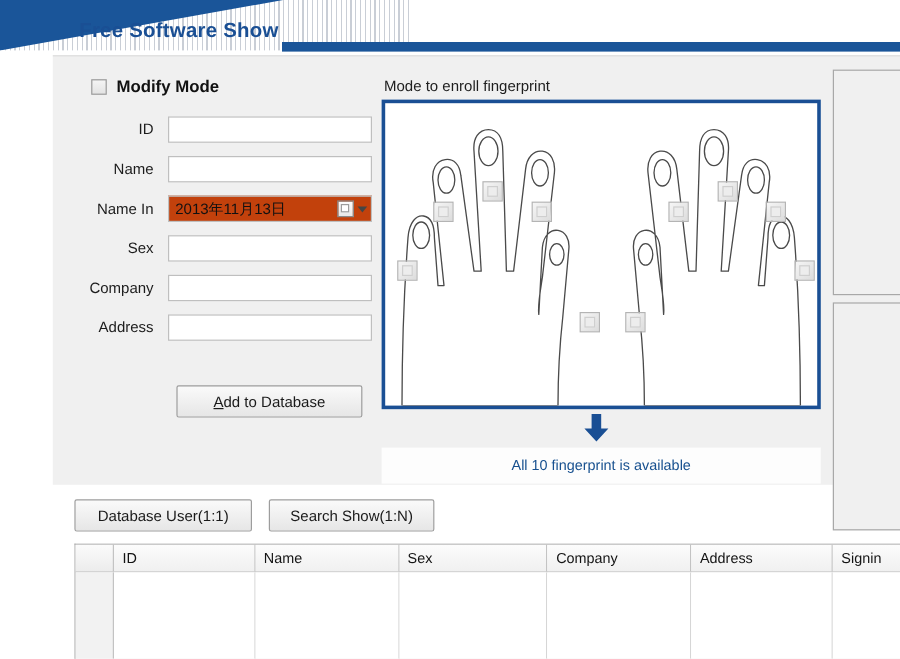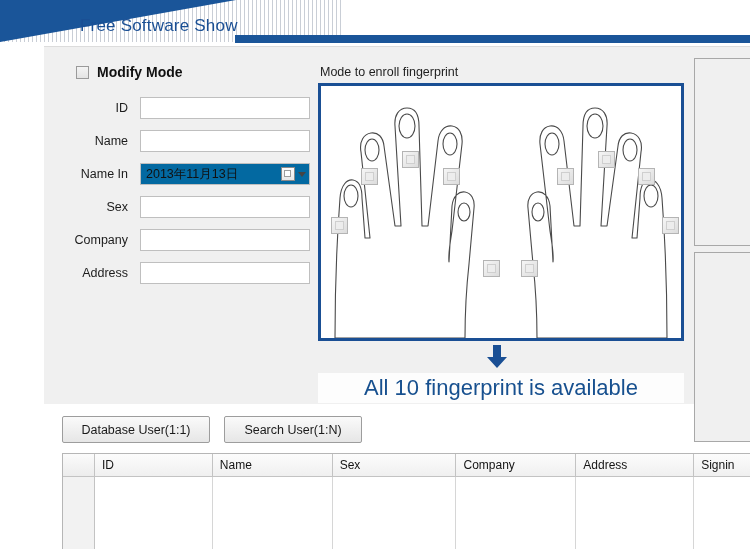--- a/index.html
+++ b/index.html
@@ -40,23 +40,23 @@
     width: 236px; height: 42px;
   }
   .banner-bar {
     position: absolute;
     left: 235px; top: 35px;
     width: 515px; height: 8px;
     background: #1a5599;
   }
   .banner-title {
     position: absolute;
-    left: 80px; top: 16px;
+    left: 66px; top: 16px;
     font-size: 17px;
-    font-weight: normal;
+    font-weight: bold;
     color: #1a4f94;
     letter-spacing: 0.2px;
     white-space: nowrap;
   }
 
   
   .app {
     position: absolute;
     left: 0; top: 46px;
     width: 750px; height: 358px;
@@ -115,21 +115,21 @@
     box-sizing: border-box;
     font-family: "Liberation Sans", sans-serif;
     font-size: 12px;
     padding: 0 4px;
     color: #111;
     outline: none;
   }
   .date-field {
     flex: 1;
     height: 22px;
-    background: #0369a1;
+    background: #c2410c;
     border: 1px solid #bfbfbf;
     box-sizing: border-box;
     display: flex;
     align-items: center;
     padding: 0 3px 0 5px;
   }
   .date-text {
     flex: 1;
     font-size: 12.5px;
     color: #111;
@@ -230,21 +230,21 @@
   .status-box {
     position: absolute;
     left: 274px; top: 326px;
     width: 366px; height: 30px;
     background: #fdfdfd;
     display: flex;
     align-items: center;
     justify-content: center;
   }
   .status-text {
-    font-size: 22px;
+    font-size: 12px;
     color: #17508f;
     white-space: nowrap;
   }
 
   
   .preview {
     position: absolute;
     left: 650px;
     width: 100px;
     background: #f0f0f0;
@@ -354,23 +354,24 @@
       <input class="form-input" type="text" value="" style="">
     </div>
 
     <div class="form-row">
       <div class="form-label">Address</div>
       <input class="form-input" type="text" value="" style="">
     </div>
 
   </div>
 
+  <button class="btn btn-add"><u>A</u><span>dd to Database</span></button>
 
   <button class="btn btn-validate">Database User(1:1)</button>
-  <button class="btn btn-search">Search User(1:N)</button>
+  <button class="btn btn-search">Search Show(1:N)</button>
 
   <div class="enroll-hint">Mode to enroll fingerprint</div>
 
   <div class="hand-box">
     <svg class="hand-svg" viewBox="0 0 360 252" preserveAspectRatio="none">
       <g fill="none" stroke="#4a4a4a" stroke-width="1.1" stroke-linejoin="round" stroke-linecap="round">
 
         <path d="M14,252 C14,200 16,152 19,112 C20,99 26,93 32,94 C38,95 41,101 41,112
                  L44,152 L49,152
                  L40,66 C38,55 43,48 50,47 C57,46 62,51 63,60

